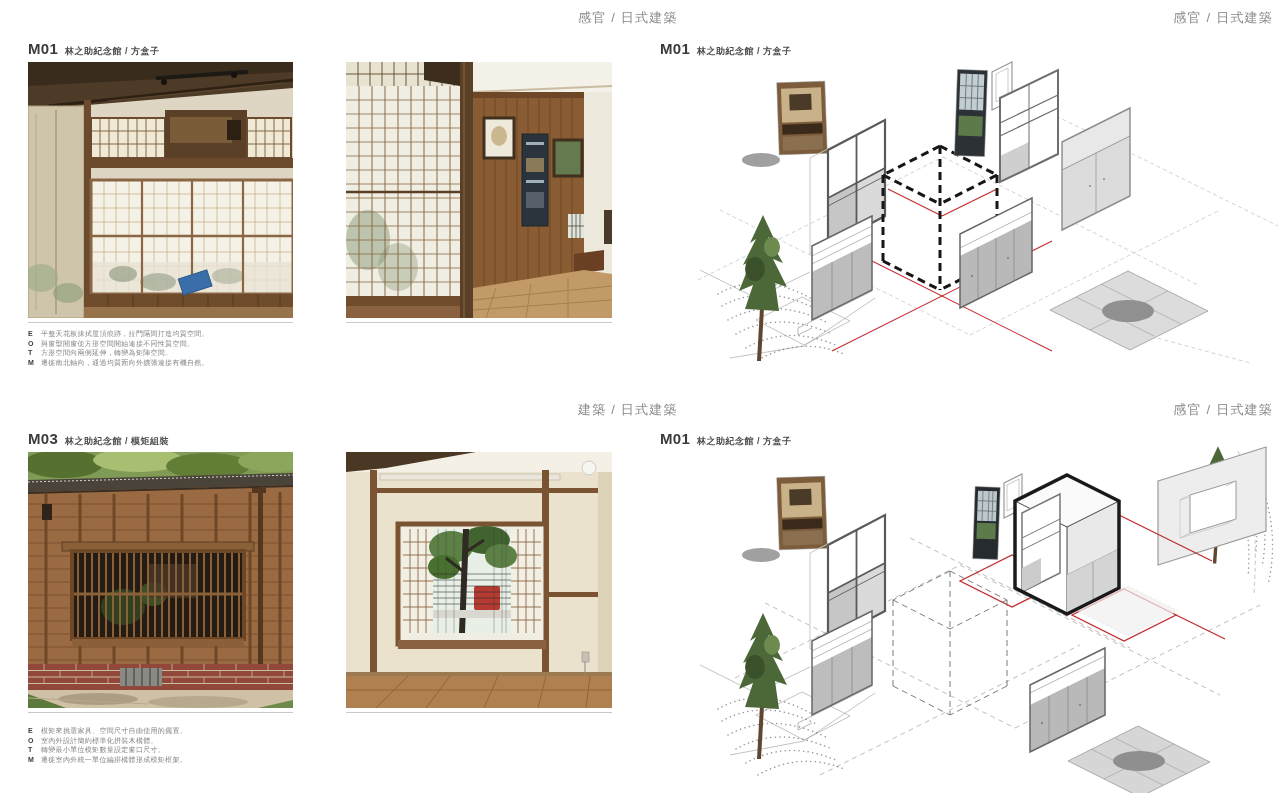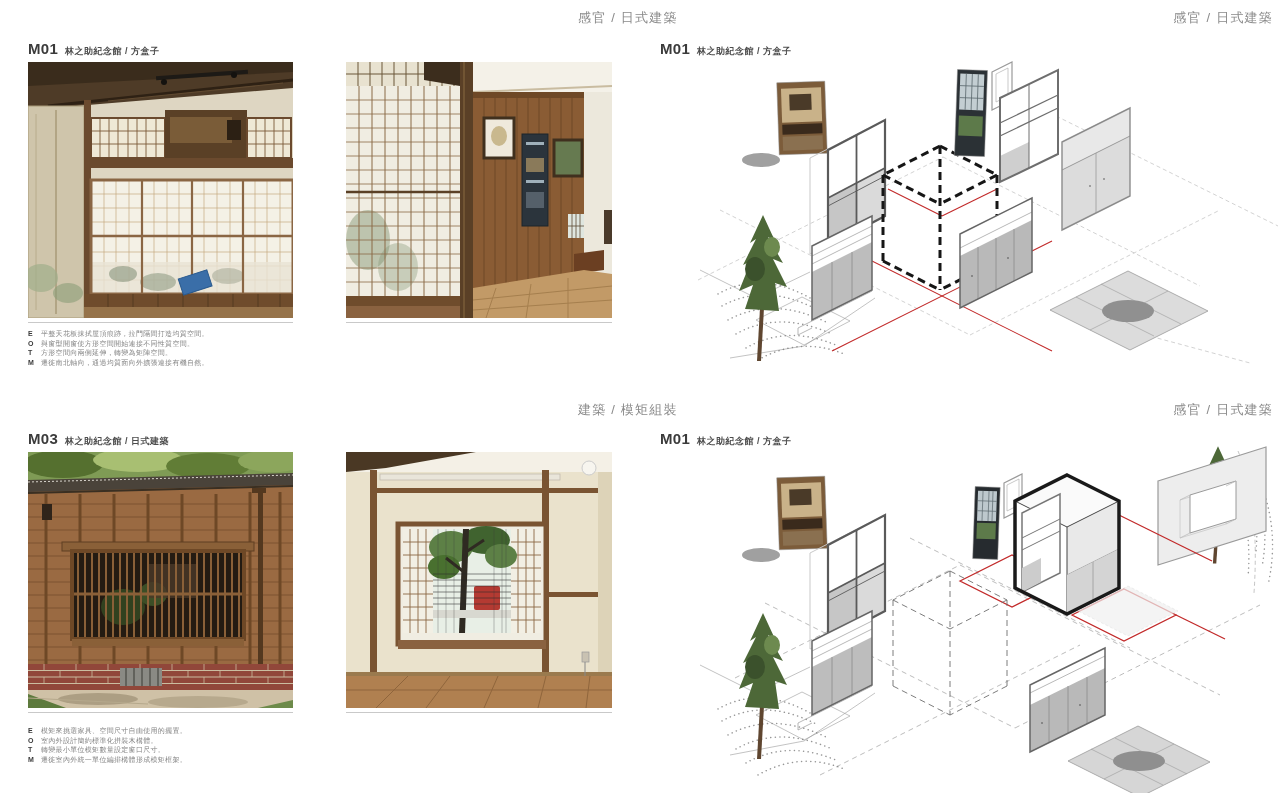--- a/index.html
+++ b/index.html
@@ -43,34 +43,34 @@
 
   .diagram{position:absolute;}
   #diagram-top{left:660px;top:58px;}
   #diagram-bottom{left:660px;top:443px;}
 </style>
 </head>
 <body>
 
 <div class="hdr" id="hdr-tl">感官 / 日式建築</div>
 <div class="hdr" id="hdr-tr">感官 / 日式建築</div>
-<div class="hdr" id="hdr-bl">建築 / 模矩組裝</div>
+<div class="hdr" id="hdr-bl">建築 / 日式建築</div>
 <div class="hdr" id="hdr-br">感官 / 日式建築</div>
 
 <div class="title" id="title-p1">
   <span class="code">M01</span>
   <span class="sub">林之助紀念館 / 方盒子</span>
 </div>
 <div class="title" id="title-d1">
   <span class="code">M01</span>
   <span class="sub">林之助紀念館 / 方盒子</span>
 </div>
 <div class="title" id="title-p2">
   <span class="code">M03</span>
-  <span class="sub">林之助紀念館 / 日式建築</span>
+  <span class="sub">林之助紀念館 / 模矩組裝</span>
 </div>
 <div class="title" id="title-d2">
   <span class="code">M01</span>
   <span class="sub">林之助紀念館 / 方盒子</span>
 </div>
 
 <svg class="photo" id="photoA" width="265" height="256" viewBox="0 0 265 256">
   <rect width="265" height="256" fill="#ded6c2"></rect>
   <polygon points="0,0 265,0 265,26 0,48" fill="#4e3b27"></polygon>
   <polygon points="0,0 265,0 265,10 0,24" fill="#3a2c1c"></polygon>

